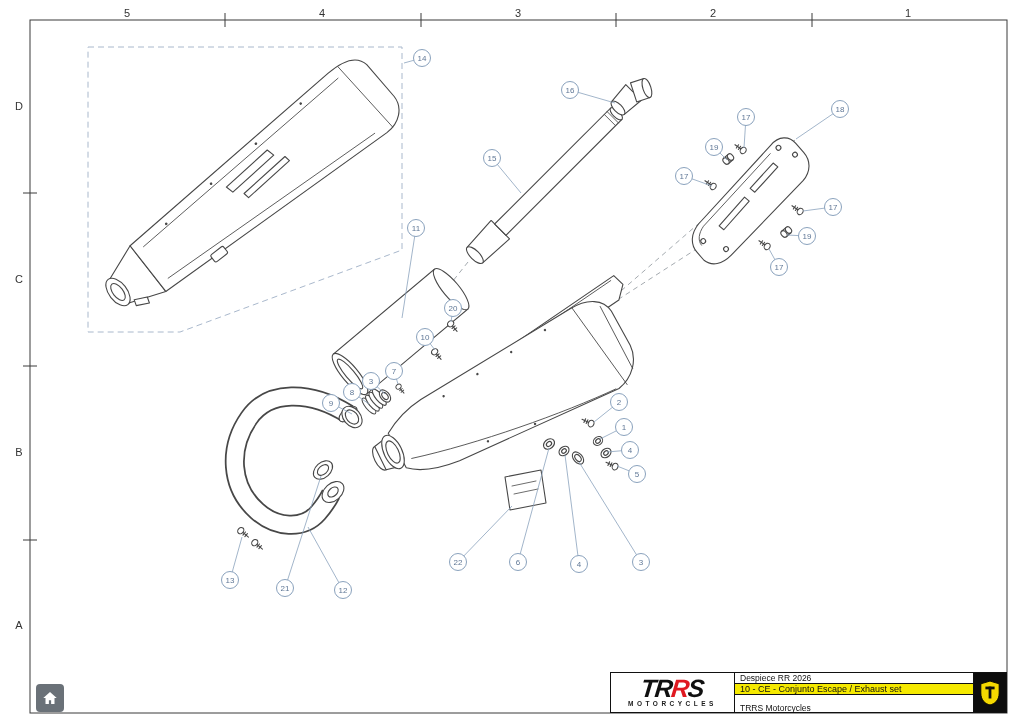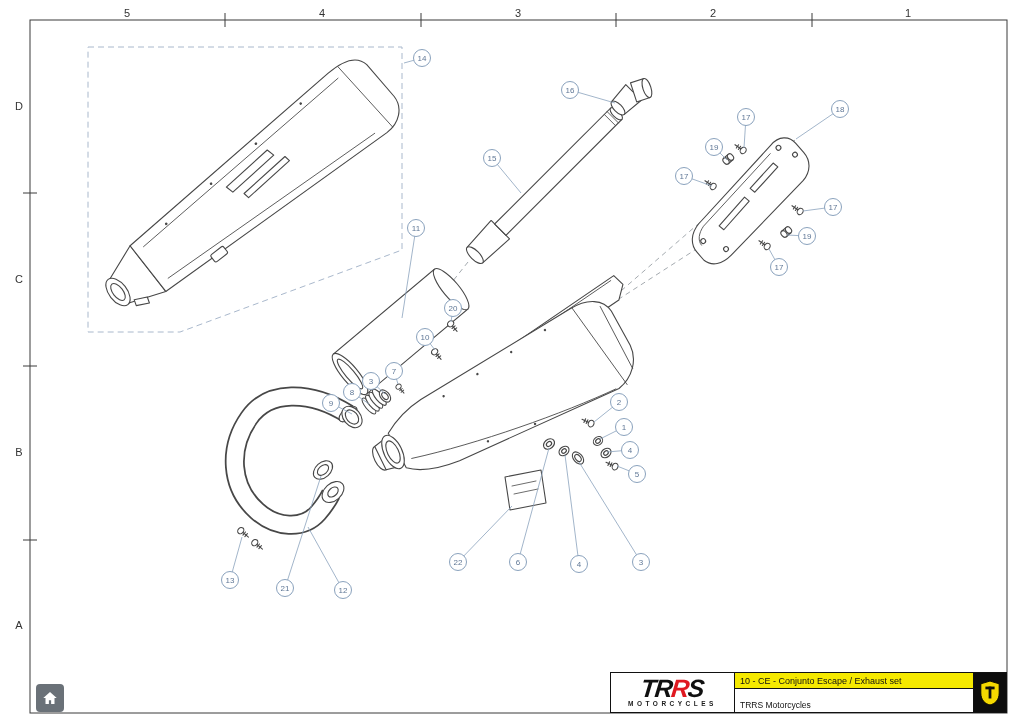--- a/index.html
+++ b/index.html
@@ -412,20 +412,21 @@
     <path d="M12,4 L21,12 H18 V20 H13.5 V15 H10.5 V20 H6 V12 H3 Z" fill="#fff"></path>
   </svg>
 </div>
 
 <div class="title-block">
   <div class="tb-logo">
     <div class="tb-logo-text"><span>TR</span><span class="accent">R</span><span>S</span></div>
     <div class="tb-logo-sub">MOTORCYCLES</div>
   </div>
   <div class="tb-rows">
+    <div class="tb-row">Despiece RR 2026</div>
     <div class="tb-row tb-row-hl">10 - CE - Conjunto Escape / Exhaust set</div>
     <div class="tb-row">TRRS Motorcycles</div>
   </div>
   <div class="tb-shield">
     <svg width="22" height="26" viewBox="0 0 24 28">
       <path d="M12,1 L22,4 L22,14 C22,22 17,26 12,27 C7,26 2,22 2,14 L2,4 Z" style="fill:var(--shield_yellow,#f5d800);" stroke="#000" stroke-width="1"></path>
       <rect x="7" y="7" width="10" height="3" fill="#0d0d0d"></rect>
       <rect x="10.5" y="7" width="3" height="13" fill="#0d0d0d"></rect>
     </svg>
   </div>

